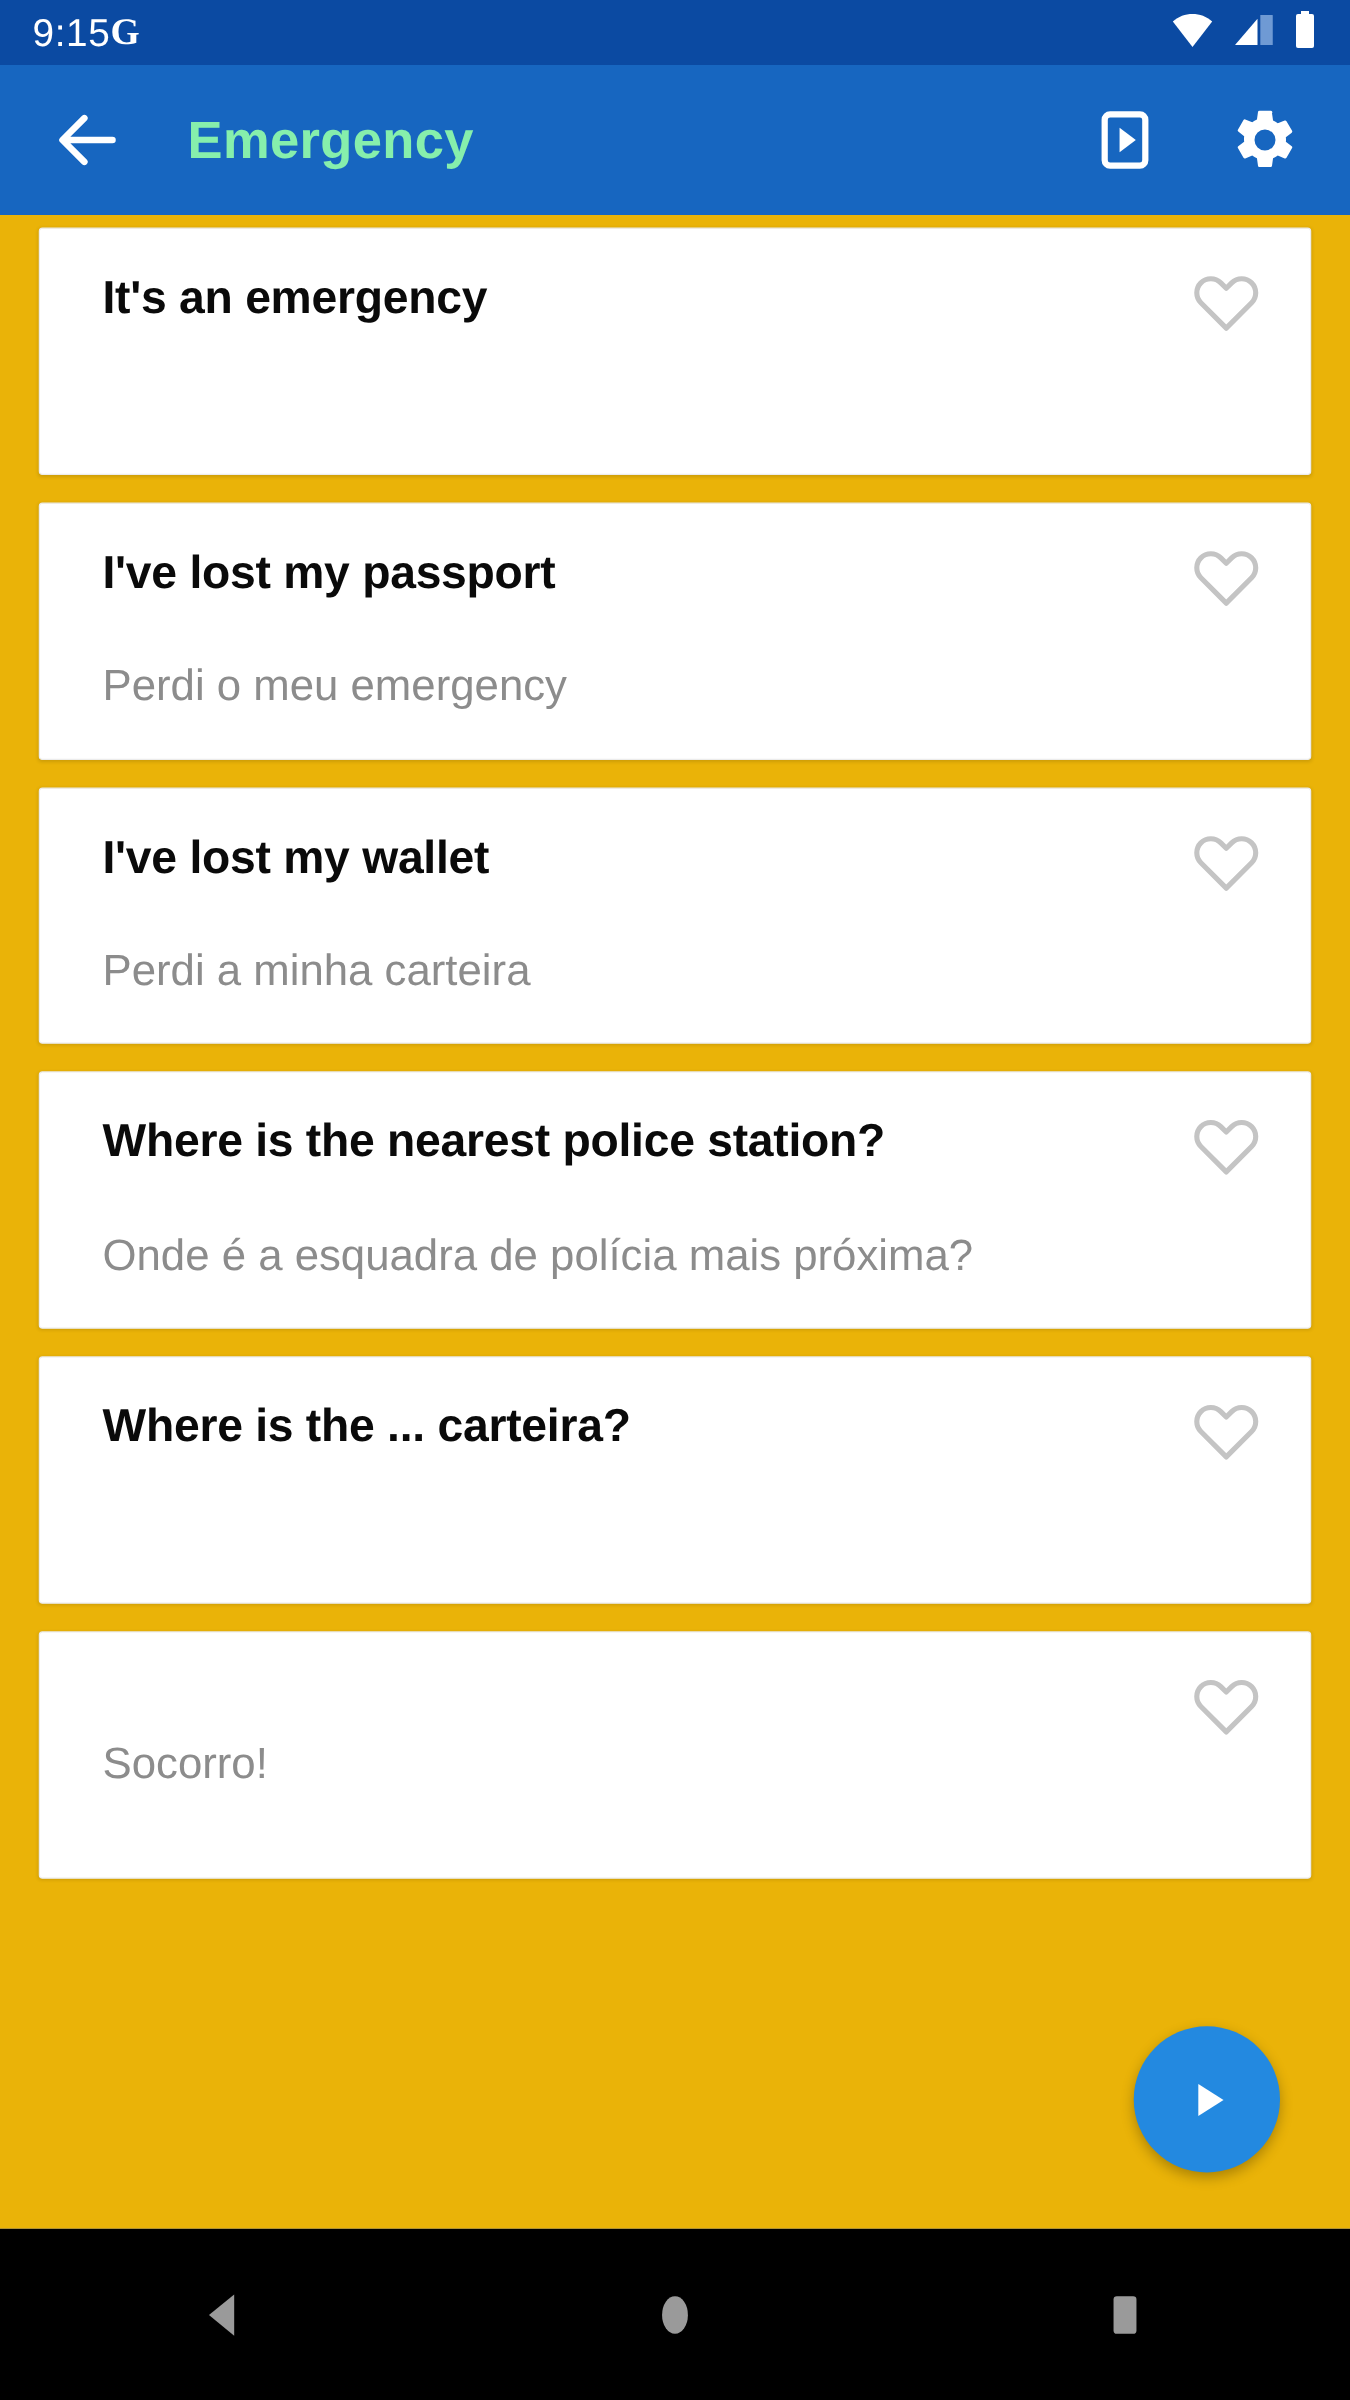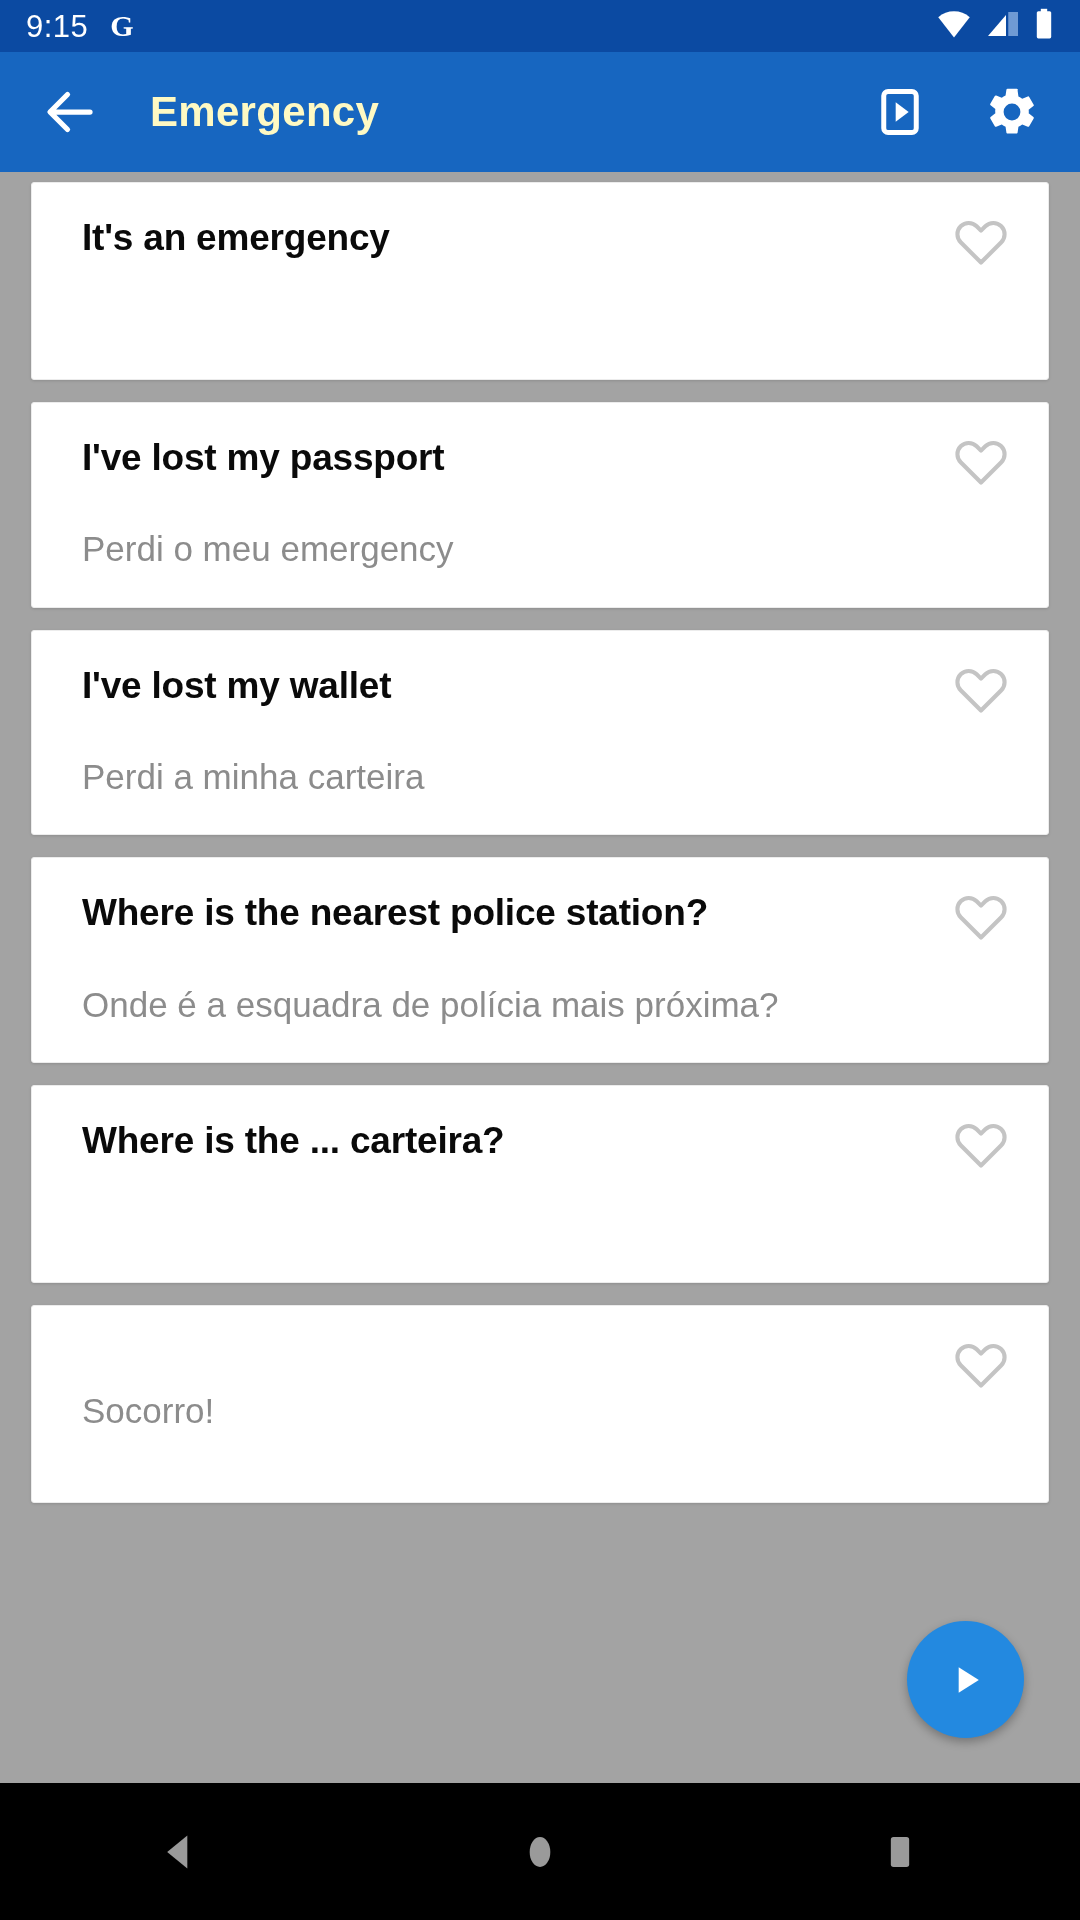--- a/index.html
+++ b/index.html
@@ -12,21 +12,21 @@
   }
 
   
   .status-bar{
     height:52px; width:100%;
     background:#0b4aa2;
     display:flex; align-items:center;
     padding:0 26px;
     position:relative;
   }
-  .status-left{ display:flex; align-items:center; gap:22px; }
+  .status-left{ display:flex; align-items:center; }
   .status-time{
     color:#ffffff; font-size:31px; font-weight:400;
     letter-spacing:.5px; line-height:1;
   }
   .g-logo{
     color:#ffffff; font-size:30px; font-weight:700;
     font-family:"Liberation Serif", serif; line-height:1;
   }
   .status-right{
     margin-left:auto; display:flex; align-items:center; gap:13px;
@@ -34,38 +34,38 @@
 
   
   .app-bar{
     height:120px; width:100%;
     background:#1766c0;
     display:flex; align-items:center;
     padding:0 40px;
   }
   .back-arrow{ width:60px; height:60px; flex:none; cursor:pointer; }
   .app-title{
-    color:#fef9c3;
+    color:#86efac;
     font-size:42px;
     font-weight:700;
     margin-left:50px;
     letter-spacing:.3px;
     white-space:nowrap;
   }
   .app-actions{
     margin-left:auto; display:flex; align-items:center; gap:56px;
   }
   .action-btn{ width:56px; height:56px; cursor:pointer; flex:none;
                display:flex; align-items:center; justify-content:center; }
 
   
   .list{
     position:absolute;
     top:172px; left:0; right:0; bottom:137px;
-    background:#a3a3a3;
+    background:#eab308;
     padding:10px 31px 10px 31px;
     overflow:hidden;
   }
   .card{
     background:#ffffff;
     border:1px solid #ececec;
     border-radius:3px;
     box-shadow:0 1px 3px rgba(0,0,0,.13);
     margin-bottom:22px;
     padding:34px 44px 38px 50px;

